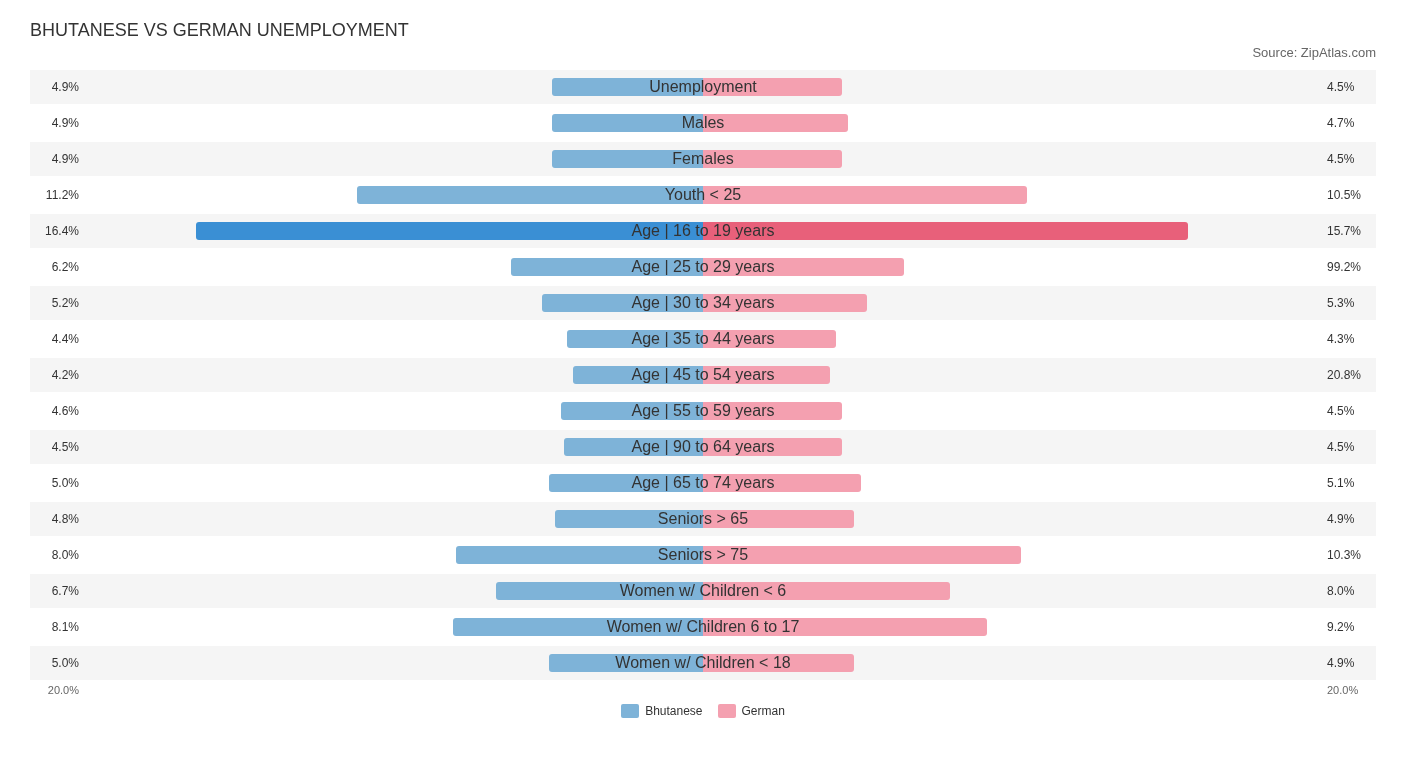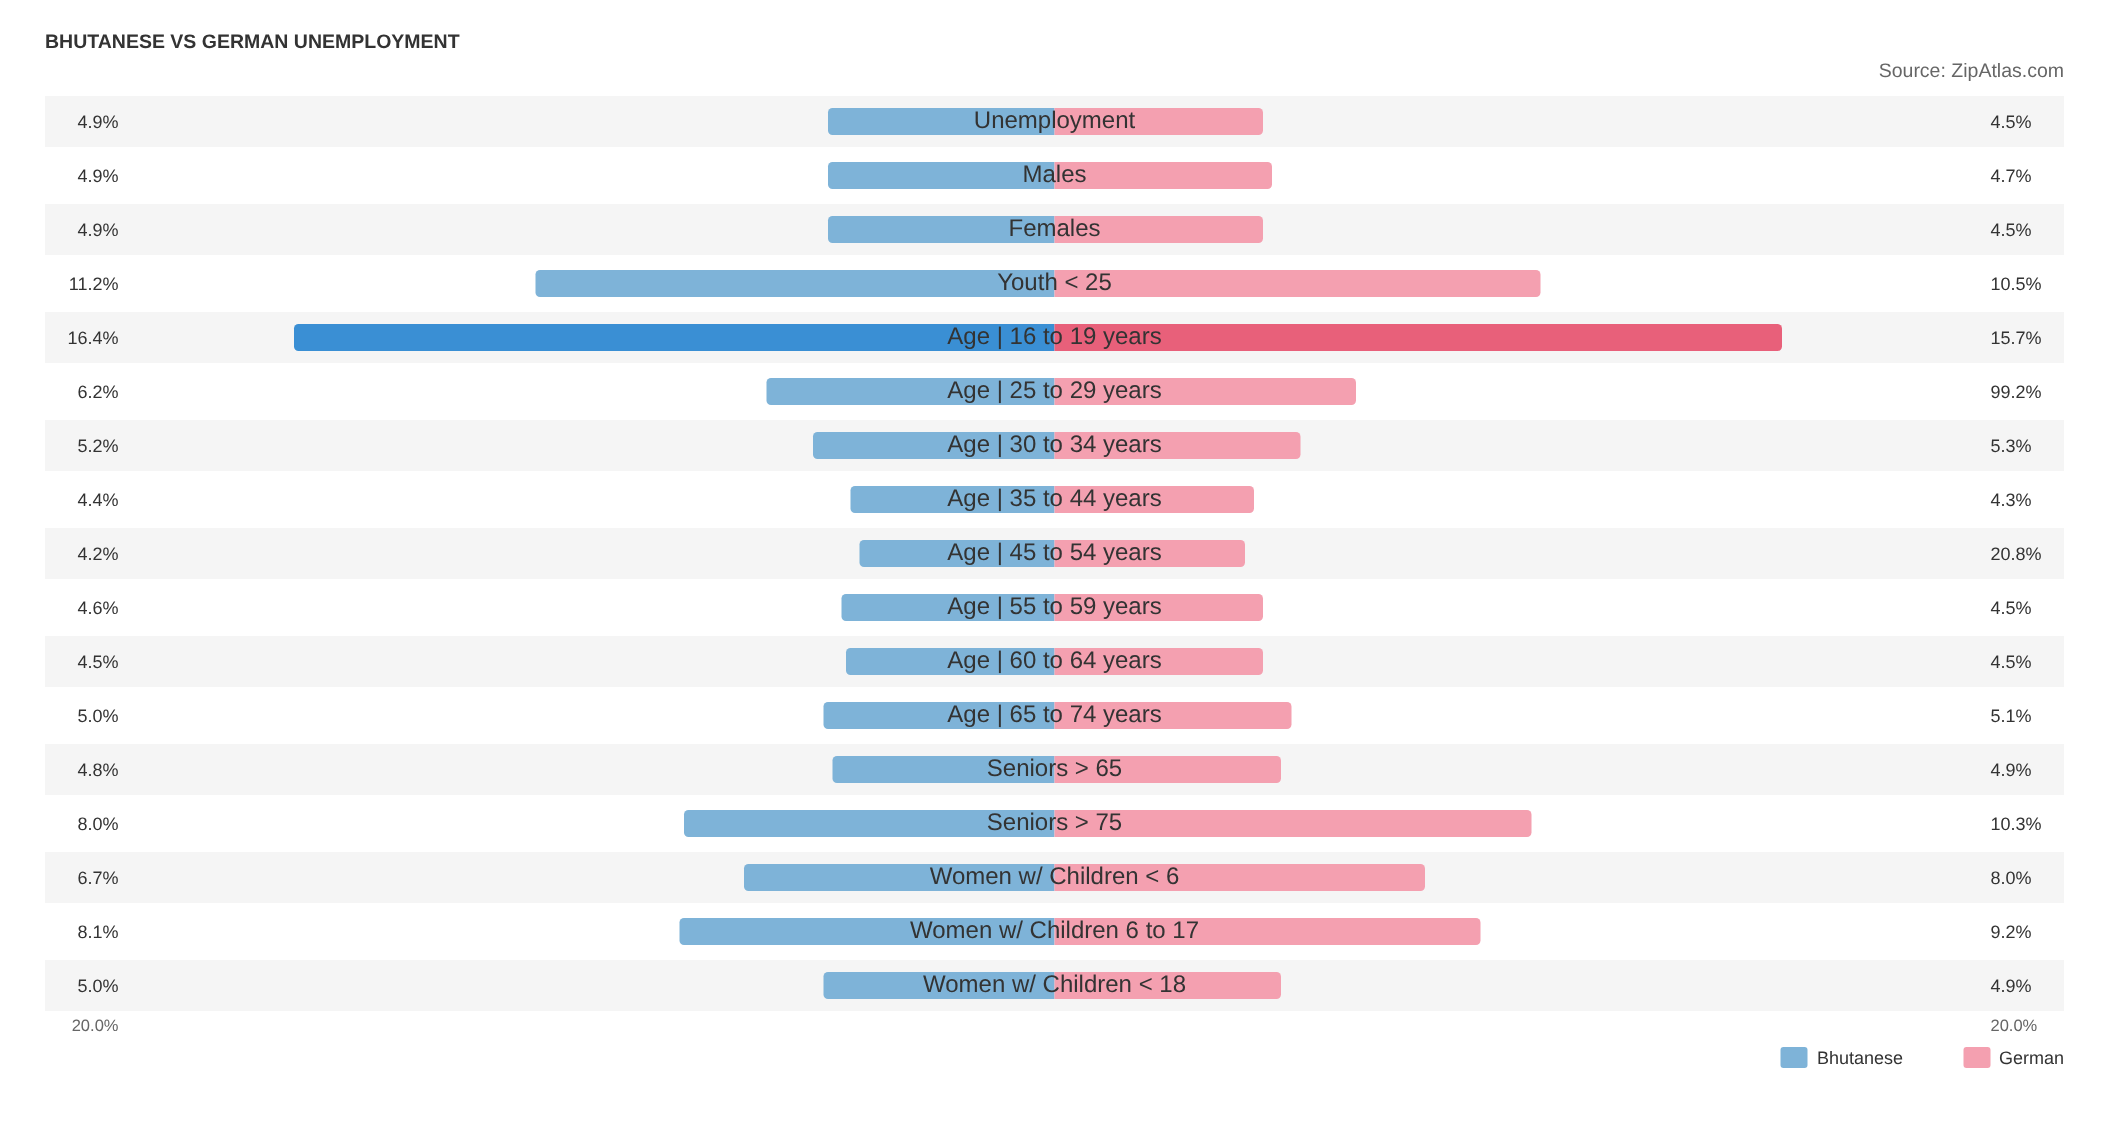--- a/index.html
+++ b/index.html
@@ -4,22 +4,22 @@
   <style>
     * { margin: 0; padding: 0; box-sizing: border-box; }
     body {
       font-family: Arial, sans-serif;
       background: #fff;
       width: 1406px;
       min-height: 757px;
       padding: 20px 30px;
     }
     .chart-title {
-      font-size: 13px;
-      font-weight: bold;
+      font-size: 18px;
+      font-weight: normal;
       color: #333;
       margin-bottom: 4px;
     }
     .source {
       font-size: 13px;
       color: #666;
       text-align: right;
       margin-bottom: 10px;
     }
     .chart-container {
@@ -101,22 +101,22 @@
     }
     .axis-right {
       width: 55px;
       text-align: left;
       font-size: 11px;
       color: #666;
       padding-left: 6px;
     }
     .legend {
       display: flex;
-      justify-content: flex-end;
-      gap: 40px;
+      justify-content: center;
+      gap: 15px;
       margin-top: 8px;
     }
     .legend-item {
       display: flex;
       align-items: center;
       gap: 6px;
       font-size: 12px;
       color: #333;
     }
     .legend-box {
@@ -220,21 +220,21 @@
         <div class="bar-right" style="width: 11.25%;"></div>
         <div class="label-center">Age | 55 to 59 years</div>
       </div>
       <div class="right-val">4.5%</div>
     </div>
     <div class="row">
       <div class="left-val">4.5%</div>
       <div class="bars-area">
         <div class="bar-left" style="width: 11.25%;"></div>
         <div class="bar-right" style="width: 11.25%;"></div>
-        <div class="label-center">Age | 60 to 64 years</div>
+        <div class="label-center">Age | 90 to 64 years</div>
       </div>
       <div class="right-val">4.5%</div>
     </div>
     <div class="row">
       <div class="left-val">5.0%</div>
       <div class="bars-area">
         <div class="bar-left" style="width: 12.5%;"></div>
         <div class="bar-right" style="width: 12.75%;"></div>
         <div class="label-center">Age | 65 to 74 years</div>
       </div>

